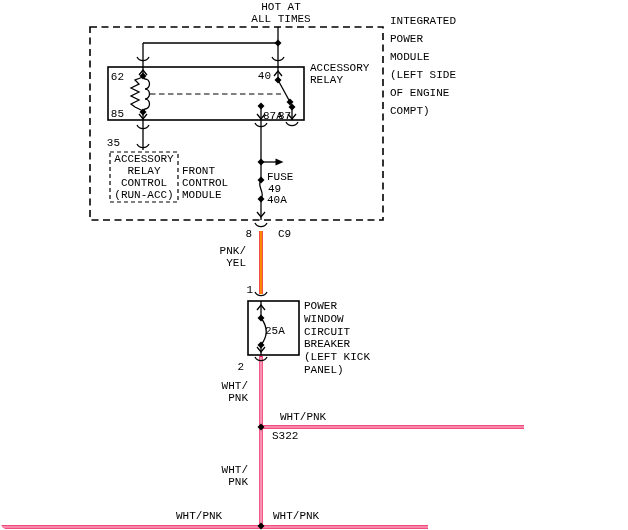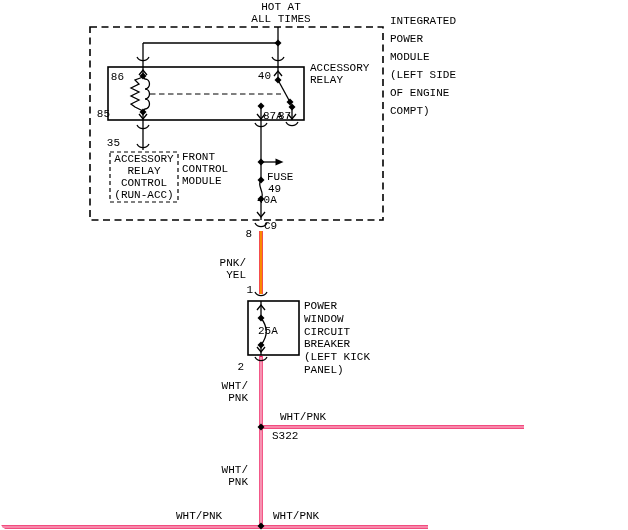--- a/index.html
+++ b/index.html
@@ -134,47 +134,47 @@
 ALL TIMES</span>
   <span class="lbl" style="left:390px;top:12px;line-height:18px;">INTEGRATED
 POWER
 MODULE
 (LEFT SIDE
 OF ENGINE
 COMPT)</span>
   <span class="lbl" style="left:310px;top:62px;">ACCESSORY
 RELAY</span>
 
-  <span class="lbl rt" style="left:94px;top:71px;width:30px;">86</span>
-  <span class="lbl rt" style="left:80px;top:108px;width:30px;">85</span>
+  <span class="lbl rt" style="left:94px;top:71px;width:30px;">62</span>
+  <span class="lbl rt" style="left:94px;top:108px;width:30px;">85</span>
   <span class="lbl rt" style="left:241px;top:70px;width:30px;">40</span>
   <span class="lbl" style="left:238px;top:110px;margin-left:40px;">87</span>
   <span class="lbl" style="left:263px;top:110px;">87A</span>
 
   <span class="lbl rt" style="left:90px;top:137px;width:30px;">35</span>
   <span class="lbl ctr" style="left:110px;top:153px;width:68px;">ACCESSORY
 RELAY
 CONTROL
 (RUN-ACC)</span>
-  <span class="lbl" style="left:182px;top:151px;">FRONT
+  <span class="lbl" style="left:182px;top:165px;">FRONT
 CONTROL
 MODULE</span>
 
   <span class="lbl" style="left:267px;top:171px;">FUSE</span>
   <span class="lbl" style="left:268px;top:183px;">49</span>
-  <span class="lbl" style="left:257px;top:194px;text-align:center;">40A</span>
+  <span class="lbl" style="left:267px;top:194px;text-align:center;">40A</span>
 
   <span class="lbl rt" style="left:226px;top:228px;width:26px;">8</span>
-  <span class="lbl" style="left:264px;top:220px;">C9</span>
+  <span class="lbl" style="left:264px;top:228px;padding-left:14px;">C9</span>
 
-  <span class="lbl rt" style="left:206px;top:245px;width:40px;margin-top:12px;">PNK/
+  <span class="lbl rt" style="left:206px;top:245px;width:40px;">PNK/
 YEL</span>
 
   <span class="lbl rt" style="left:227px;top:284px;width:26px;">1</span>
-  <span class="lbl" style="left:258px;top:325px;">25A</span>
+  <span class="lbl" style="left:265px;top:325px;">25A</span>
   <span class="lbl" style="left:304px;top:300px;line-height:12.8px;">POWER
 WINDOW
 CIRCUIT
 BREAKER
 (LEFT KICK
 PANEL)</span>
   <span class="lbl rt" style="left:218px;top:361px;width:26px;">2</span>
 
   <span class="lbl rt" style="left:208px;top:380px;width:40px;">WHT/
 PNK</span>

